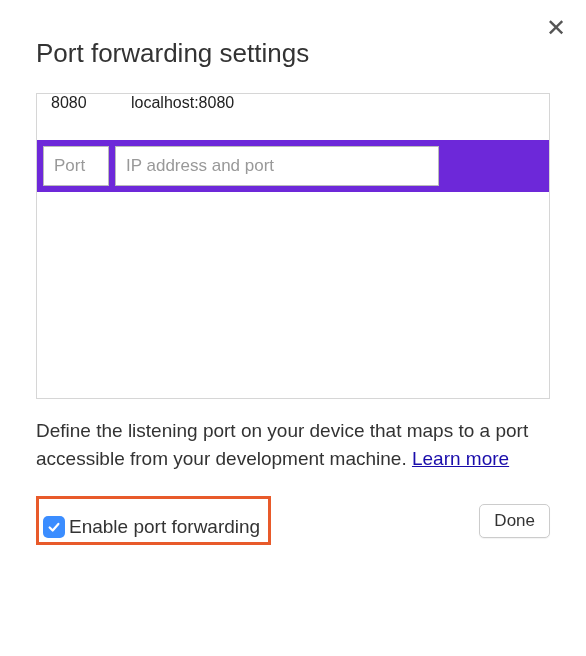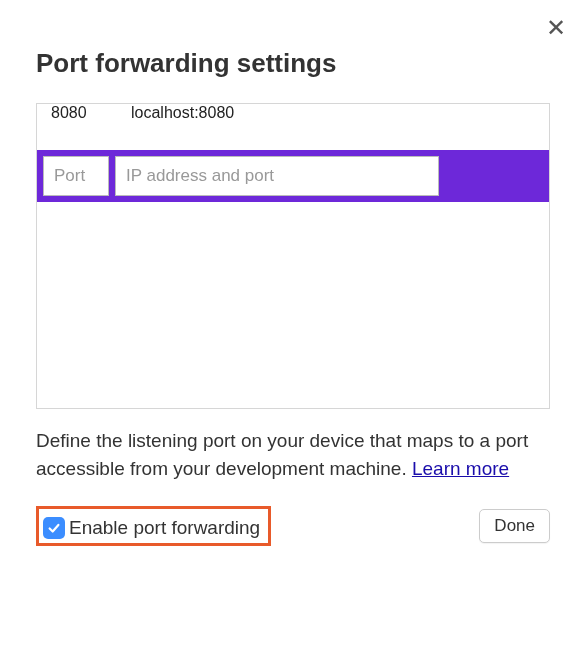--- a/index.html
+++ b/index.html
@@ -22,23 +22,23 @@
       right: 20px;
       font-size: 24px;
       color: #555;
       cursor: pointer;
       line-height: 1;
       background: none;
       border: none;
     }
     .title {
       font-size: 26px;
-      font-weight: 700;
+      font-weight: 400;
       color: #333;
-      margin-top: 28px;
+      margin-top: 18px;
       margin-bottom: 24px;
     }
     .table-container {
       border: 1px solid #d6d6d6;
       width: 100%;
       height: 306px;
       overflow: hidden;
     }
     .row {
       display: flex;
@@ -100,21 +100,21 @@
     .footer {
       display: flex;
       align-items: center;
       justify-content: space-between;
       margin-top: 24px;
     }
     .checkbox-wrap {
       display: inline-flex;
       align-items: center;
       border: 3px solid #e85a2a;
-      padding: 8px 8px 4px 4px;
+      padding: 17px 8px 4px 4px;
       gap: 4px;
     }
     .checkbox {
       width: 22px;
       height: 22px;
       border-radius: 5px;
       background: #3b8dff;
       display: inline-flex;
       align-items: center;
       justify-content: center;

